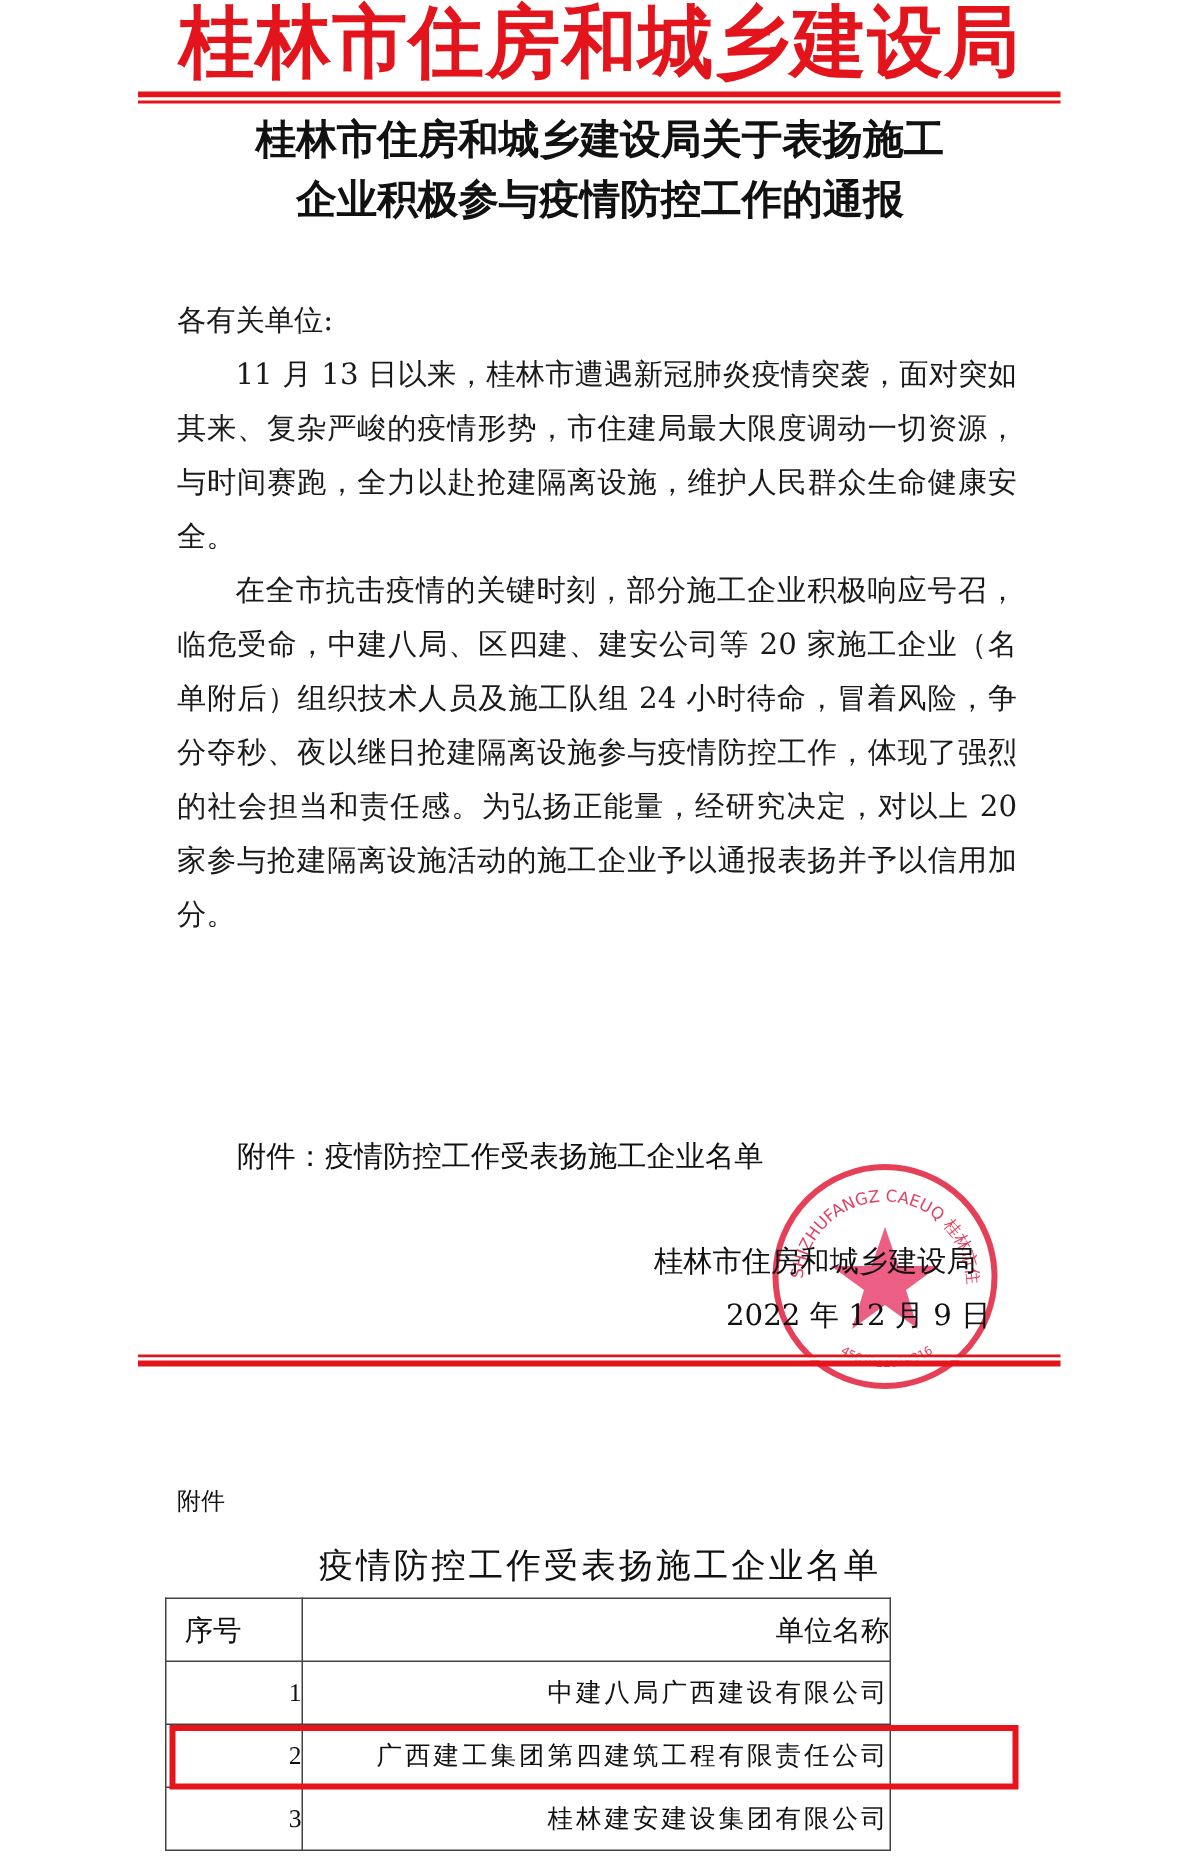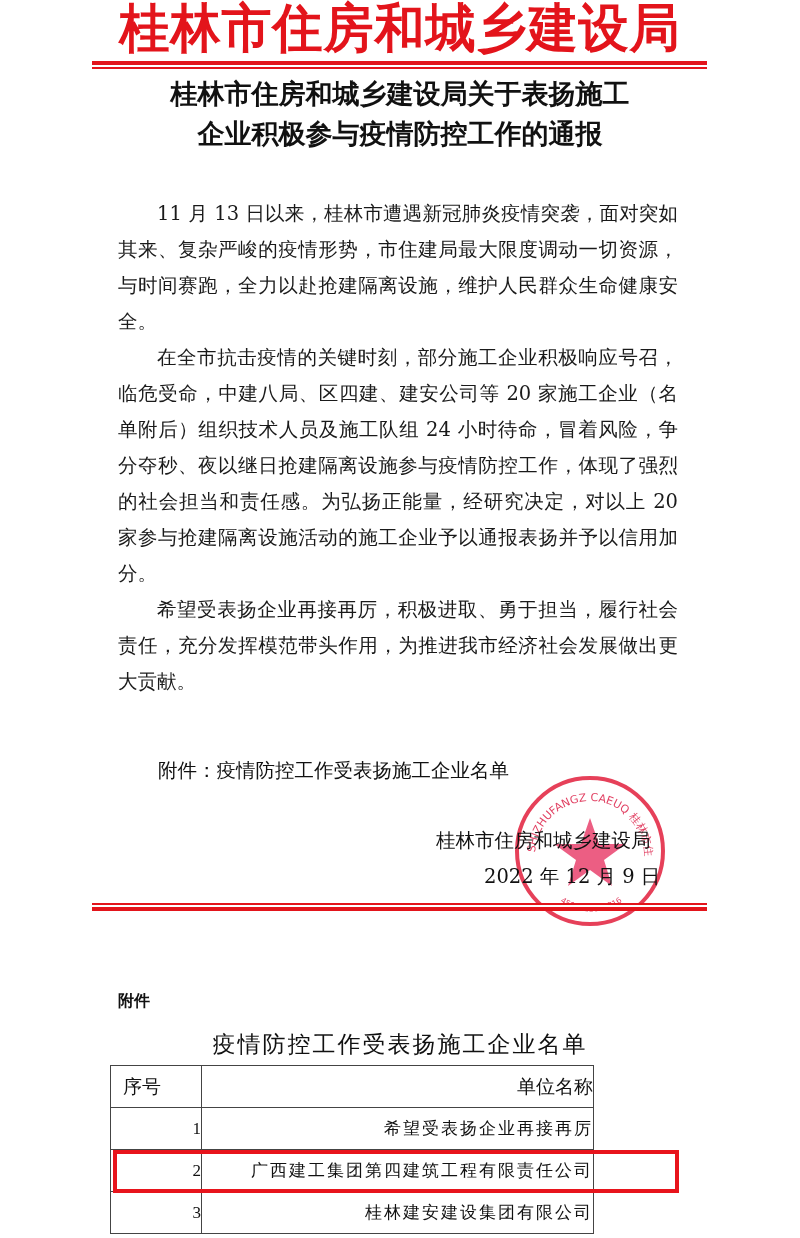--- a/index.html
+++ b/index.html
@@ -28,21 +28,21 @@
     .attachment-ref { left: 158px; top: 756px; font-size: 19.5px; line-height: 30px; }
     .signature { left: 436px; top: 826px; font-size: 19.5px; line-height: 30px; }
     .date { left: 484px; top: 862px; font-size: 19.5px; line-height: 30px; }
     .stamp {
       left: 515px; top: 776px; width: 150px; height: 150px; border-radius: 50%;
       border: 4px solid rgba(226, 30, 60, 0.85); box-sizing: border-box;
     }
     .stamp svg { position: absolute; left: -4px; top: -4px; }
     .att-label {
       left: 118px; top: 990px; font-family: "DejaVu Sans", "Liberation Sans", sans-serif;
-      font-weight: bold; font-size: 16px; line-height: 22px;
+      font-weight: normal; font-size: 16px; line-height: 22px;
     }
     .list-title { left: 0; width: 800px; top: 1028px; text-align: center; font-size: 23px; line-height: 32px; letter-spacing: 2px; }
     table.list {
       position: absolute; left: 110px; top: 1065px; width: 484px; border-collapse: collapse;
       font-size: 17px;
     }
     table.list td, table.list th {
       border: 1.5px solid #444; height: 41px; padding: 0; font-weight: normal; text-align: right;
     }
     table.list th.no { width: 78px; text-align: left; padding-left: 12px; font-size: 19px; }
@@ -62,23 +62,23 @@
 <div class="abs rule" style="top:61px;">
   <div class="thick"></div>
     <div class="gap"></div>
     <div class="thin"></div>
 </div>
 
 <div class="abs doc-title" style="top:78px;font-family:Liberation Mono, monospace;">桂林市住房和城乡建设局关于表扬施工</div>
 <div class="abs doc-title" style="top:116px;">企业积极参与疫情防控工作的通报</div>
 
 <div class="abs body-text" style="top:196px;">
+  <p class="salutation">各有关单位:</p>
   <p class="para">11 月 13 日以来，桂林市遭遇新冠肺炎疫情突袭，面对突如其来、复杂严峻的疫情形势，市住建局最大限度调动一切资源，与时间赛跑，全力以赴抢建隔离设施，维护人民群众生命健康安全。</p>
   <p class="para">在全市抗击疫情的关键时刻，部分施工企业积极响应号召，临危受命，中建八局、区四建、建安公司等 20 家施工企业（名单附后）组织技术人员及施工队组 24 小时待命，冒着风险，争分夺秒、夜以继日抢建隔离设施参与疫情防控工作，体现了强烈的社会担当和责任感。为弘扬正能量，经研究决定，对以上 20 家参与抢建隔离设施活动的施工企业予以通报表扬并予以信用加分。</p>
-  <p class="para">希望受表扬企业再接再厉，积极进取、勇于担当，履行社会责任，充分发挥模范带头作用，为推进我市经济社会发展做出更大贡献。</p>
 </div>
 
 <div class="abs attachment-ref">附件：疫情防控工作受表扬施工企业名单</div>
 
 <div class="abs stamp">
   <svg width="150" height="150" viewBox="0 0 150 150">
     <polygon points="75,42 84,68 111,68 89,84 97,110 75,94 53,110 61,84 39,68 66,68" fill="rgba(230,40,90,0.75)"></polygon>
     <defs>
       <path id="arcTop" d="M 20 80 A 55 55 0 0 1 130 80"></path>
       <path id="arcBottom" d="M 40 122 A 55 55 0 0 0 112 122"></path>
@@ -105,21 +105,21 @@
 <div class="abs list-title">疫情防控工作受表扬施工企业名单</div>
 
 <table class="list">
   <tbody>
       <tr>
     <th class="no">序号</th>
     <th class="name">单位名称</th>
   </tr>
   <tr>
     <td class="no">1</td>
-    <td class="name">希望受表扬企业再接再厉</td>
+    <td class="name">中建八局广西建设有限公司</td>
   </tr>
   <tr>
     <td class="no">2</td>
     <td class="name">广西建工集团第四建筑工程有限责任公司</td>
   </tr>
   <tr>
     <td class="no">3</td>
     <td class="name">桂林建安建设集团有限公司</td>
   </tr>
 </tbody>

